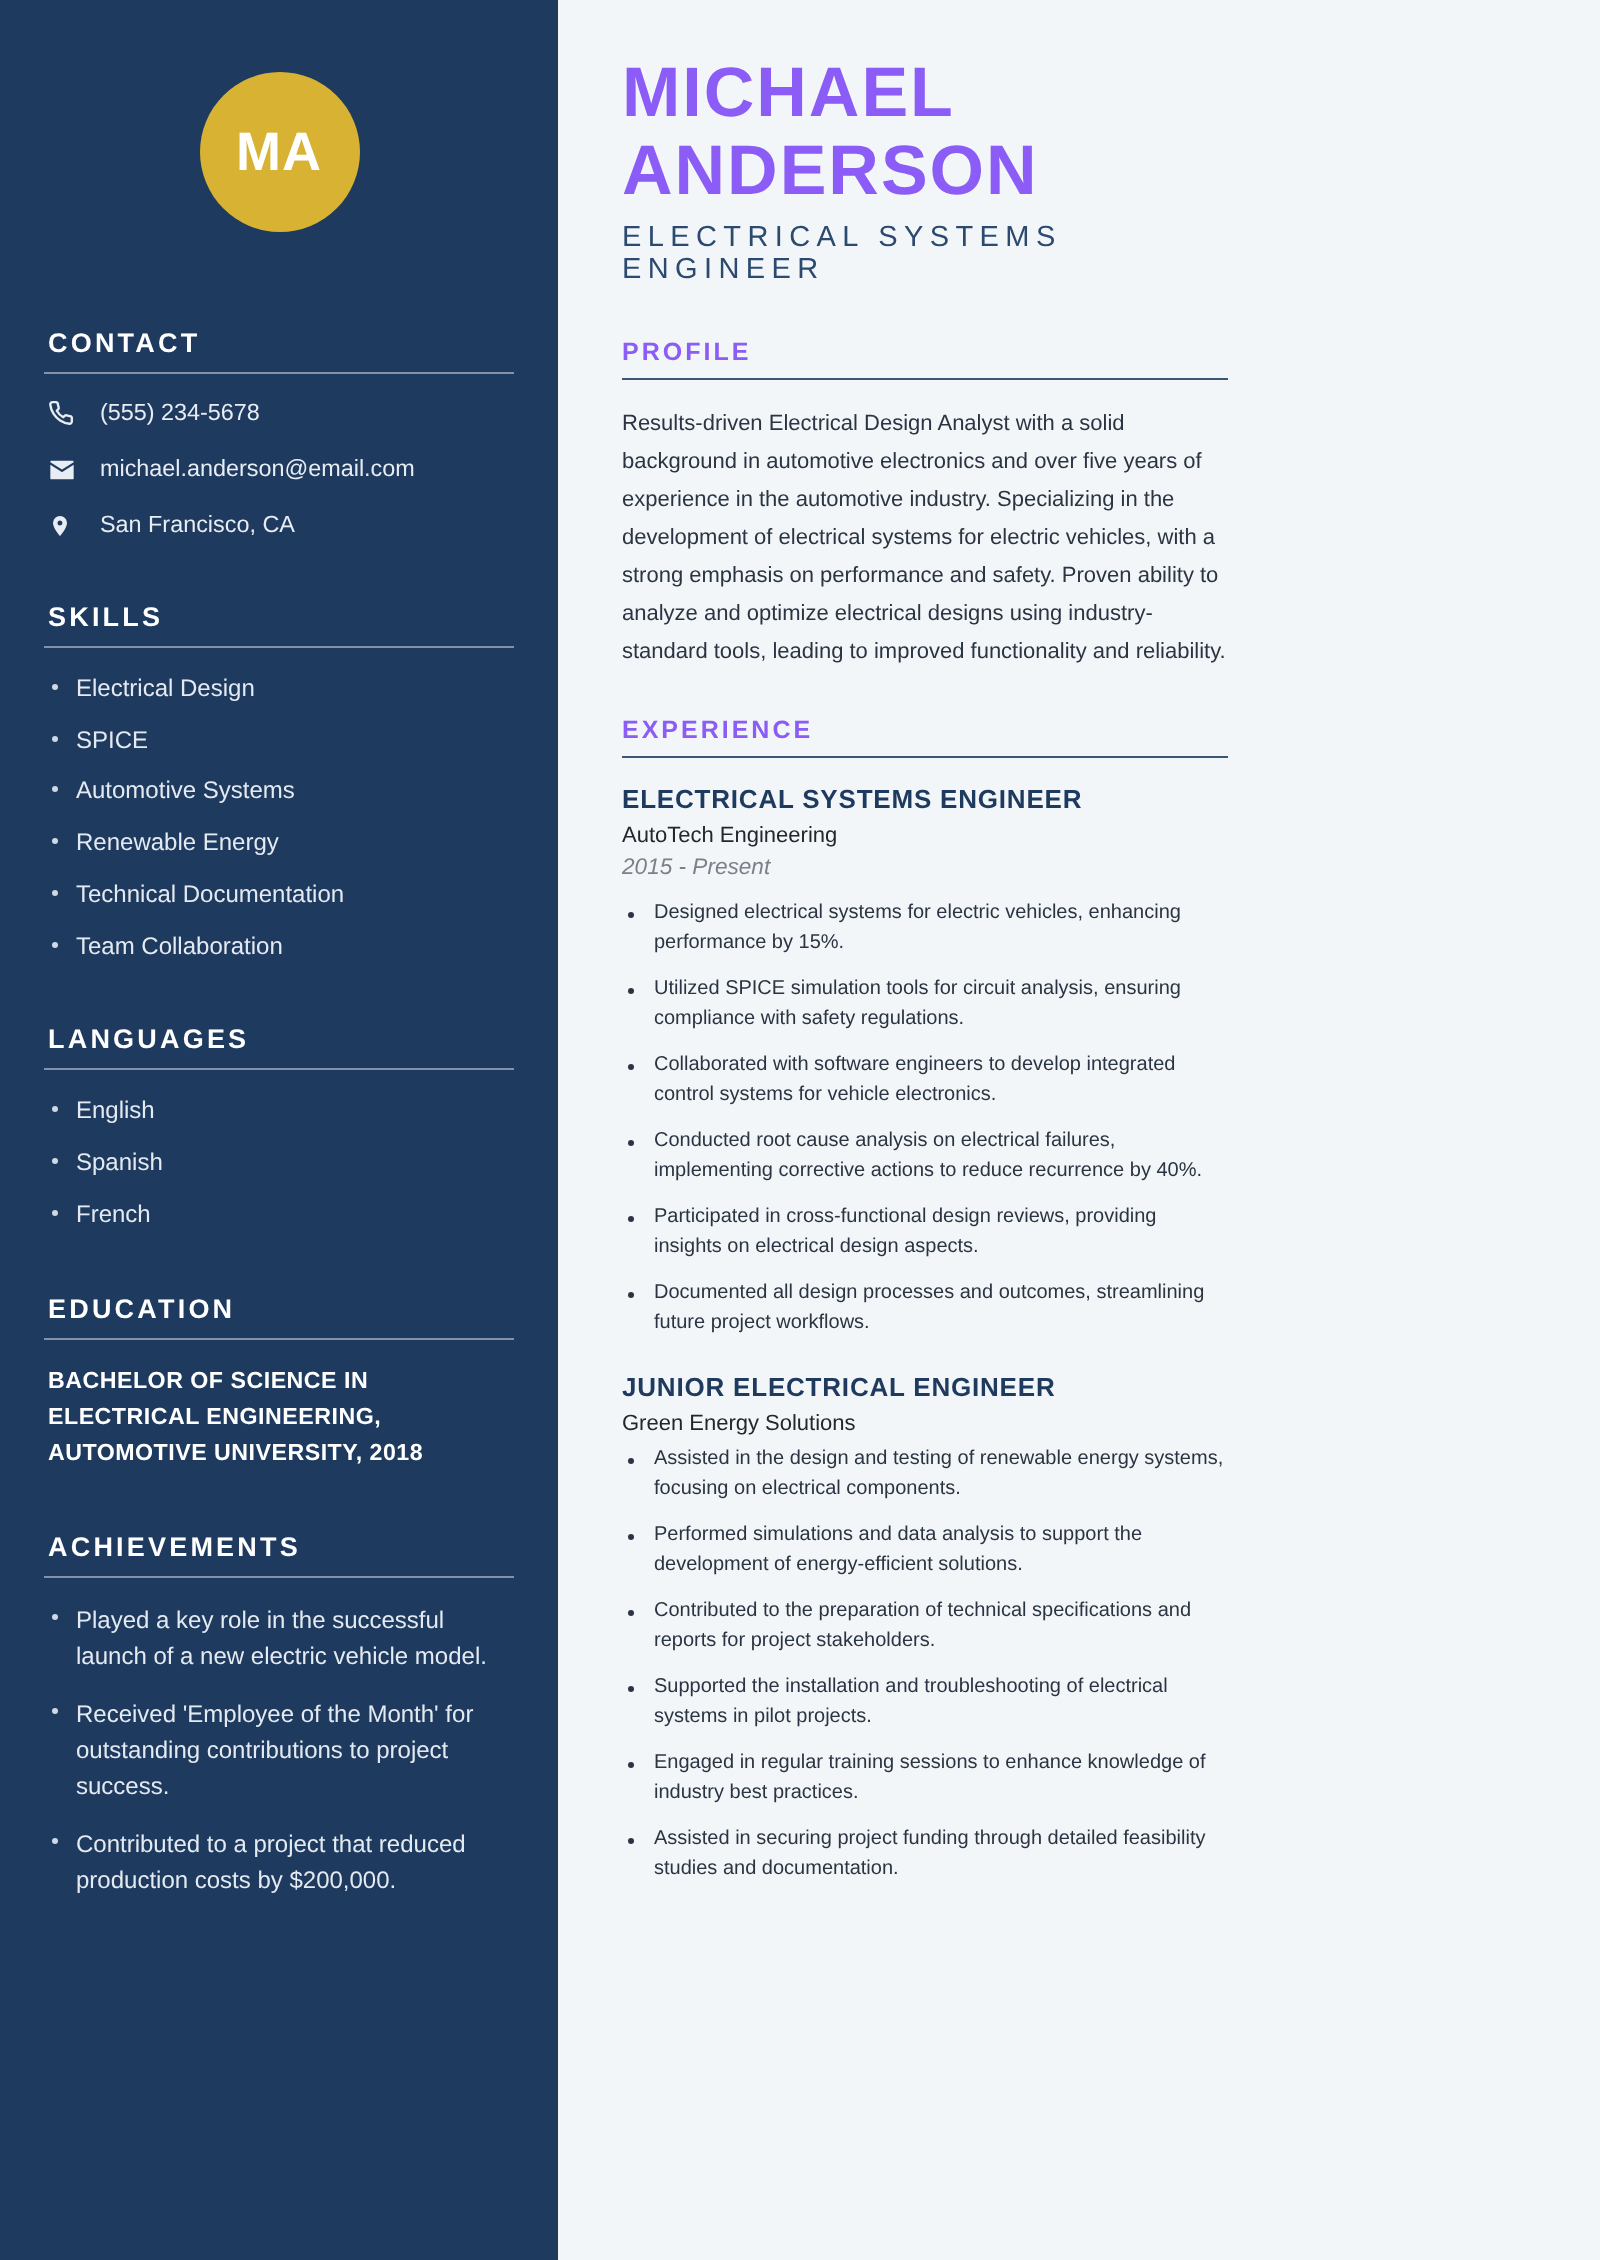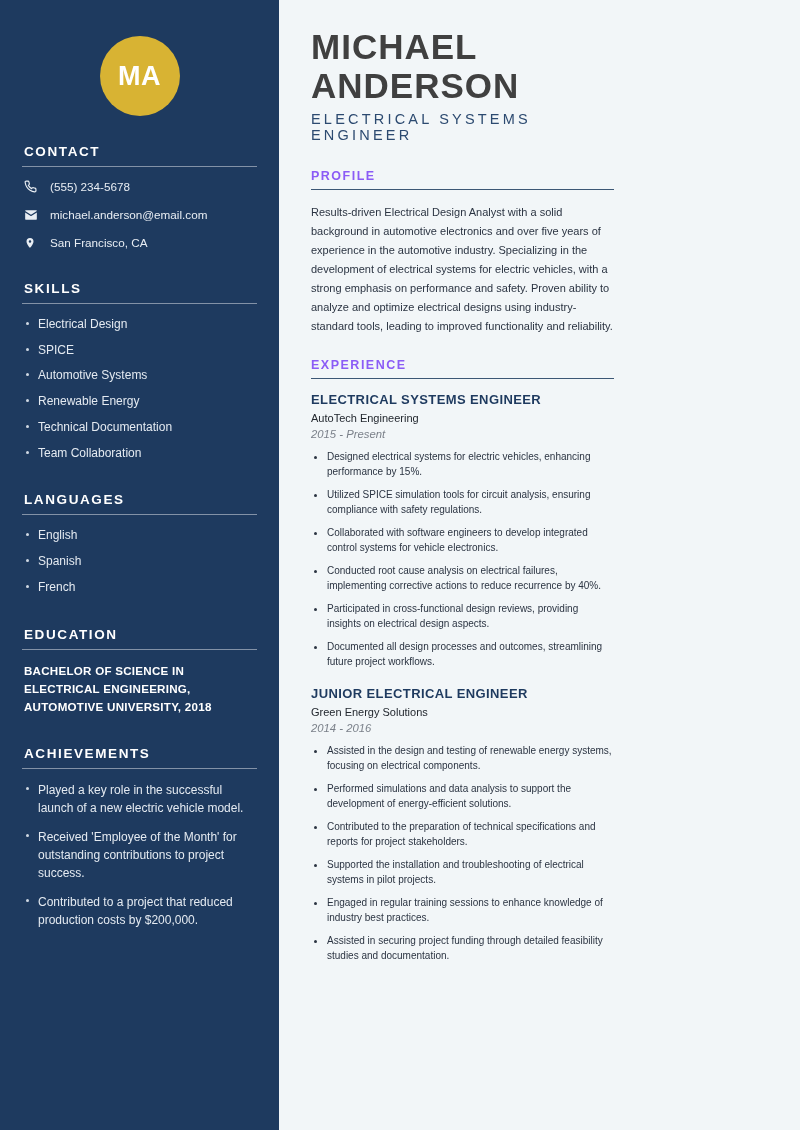--- a/index.html
+++ b/index.html
@@ -47,21 +47,21 @@
     justify-content: center;
     font-size: 27px;
     font-weight: bold;
     letter-spacing: 0.5px;
   }
 
   .side-section {
     margin-top: 30px;
   }
   .side-section.first {
-    margin-top: 28px;
+    margin-top: 48px;
   }
   .side-heading {
     color: #ffffff;
     font-size: 13.5px;
     font-weight: bold;
     letter-spacing: 1.6px;
     text-transform: uppercase;
     margin: 0 0 7px 2px;
   }
   .side-rule {
@@ -129,21 +129,21 @@
   }
 
   
   .main {
     flex: 1 1 auto;
     box-sizing: border-box;
     padding: 28px 30px 0 32px;
     background: #f2f6f8;
   }
   .name {
-    color: #404040;
+    color: #8b5cf6;
     font-size: 35px;
     font-weight: bold;
     letter-spacing: 1px;
     margin: 0 0 6px 0;
     line-height: 1.1;
   }
   .job-title-top {
     color: #2c4a70;
     font-size: 14.5px;
     letter-spacing: 3.2px;
@@ -326,21 +326,20 @@
           <li>Collaborated with software engineers to develop integrated control systems for vehicle electronics.</li>
           <li>Conducted root cause analysis on electrical failures, implementing corrective actions to reduce recurrence by 40%.</li>
           <li>Participated in cross-functional design reviews, providing insights on electrical design aspects.</li>
           <li>Documented all design processes and outcomes, streamlining future project workflows.</li>
         </ul>
       </div>
 
       <div class="exp-entry">
         <h3 class="exp-role">JUNIOR ELECTRICAL ENGINEER</h3>
         <div class="exp-company">Green Energy Solutions</div>
-        <div class="exp-dates">2014 - 2016</div>
         <ul class="exp-bullets">
           <li>Assisted in the design and testing of renewable energy systems, focusing on electrical components.</li>
           <li>Performed simulations and data analysis to support the development of energy-efficient solutions.</li>
           <li>Contributed to the preparation of technical specifications and reports for project stakeholders.</li>
           <li>Supported the installation and troubleshooting of electrical systems in pilot projects.</li>
           <li>Engaged in regular training sessions to enhance knowledge of industry best practices.</li>
           <li>Assisted in securing project funding through detailed feasibility studies and documentation.</li>
         </ul>
       </div>
 

